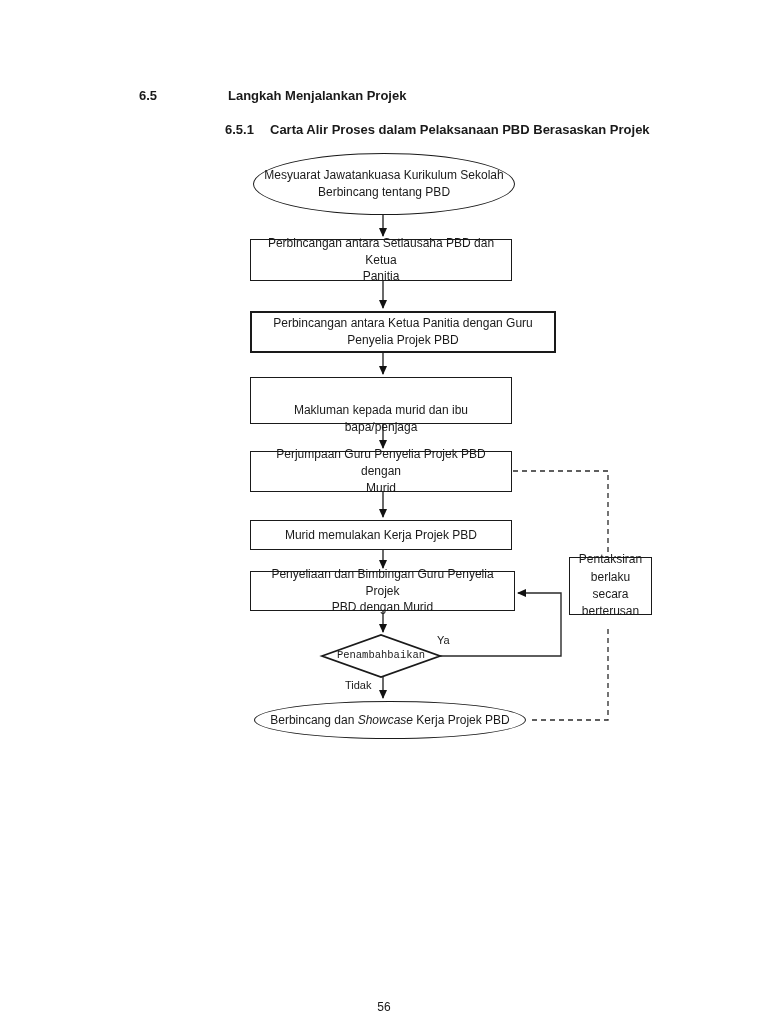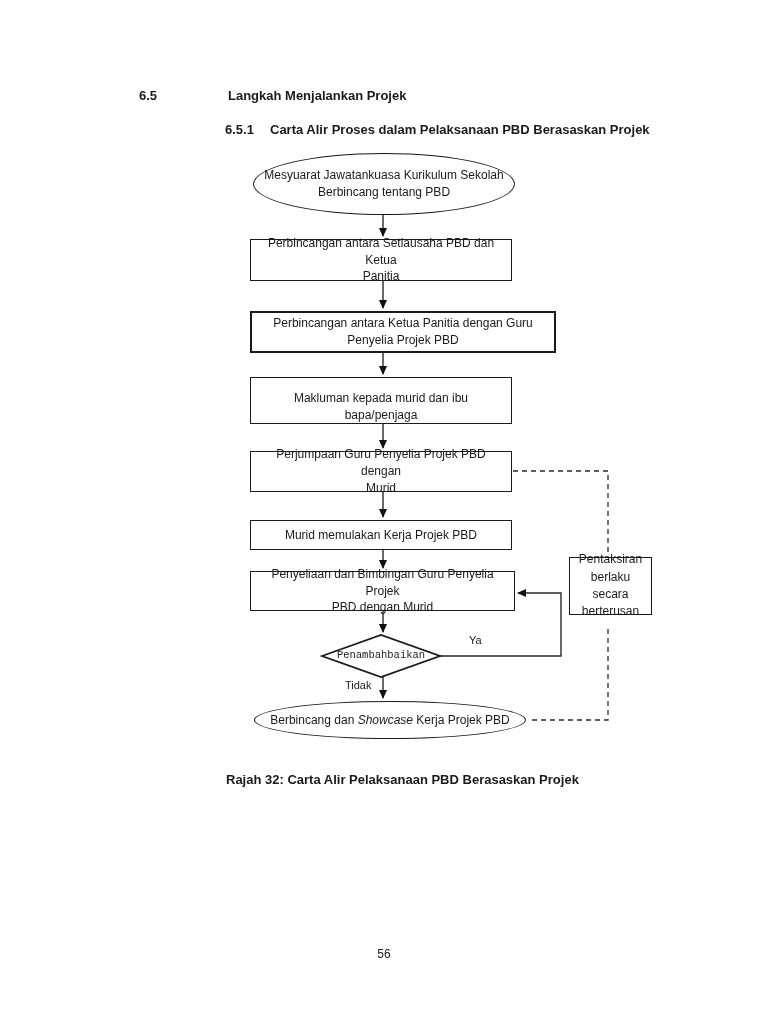--- a/index.html
+++ b/index.html
@@ -21,21 +21,21 @@
     font-size:12px;line-height:1.4;color:#1a1a1a;
     white-space:pre-line;
     background:#ffffff;
     box-sizing:border-box;
     padding:2px 8px;
   }
   .terminator{border:1.5px solid #1a1a1a;border-radius:50%;}
   .process{border:1.4px solid #1a1a1a;}
   .process-thick{border:2.4px solid #1a1a1a;}
   .process-med{border:1.9px solid #1a1a1a;}
-  .top-align{align-items:flex-start;padding-top:12px;}
+  .top-align{align-items:flex-start;padding-top:24px;}
   .diamond-label{
     position:absolute;background:transparent;
     font-size:10.5px;color:#1a1a1a;text-align:center;
   }
   .branch-label{position:absolute;font-size:11px;color:#1a1a1a;}
   .caption{position:absolute;font-weight:bold;font-size:13px;color:#1a1a1a;}
   .pagenum{position:absolute;width:100%;text-align:center;font-size:12px;color:#1a1a1a;}
 </style>
 </head>
 <body>
@@ -85,29 +85,28 @@
   <div class="node process-med" style="left:250px;top:451px;width:262px;height:41px;">Perjumpaan Guru Penyelia Projek PBD dengan
 Murid</div>
 
   <div class="node process" style="left:250px;top:520px;width:262px;height:30px;">Murid memulakan Kerja Projek PBD</div>
 
   <div class="node process-med" style="left:250px;top:571px;width:265px;height:40px;">Penyeliaan dan Bimbingan Guru Penyelia Projek
 PBD dengan Murid</div>
 
   <div class="diamond-label" style="left:321px;top:649px;width:120px;font-family:Liberation Mono, monospace;">Penambahbaikan</div>
 
-  <span class="branch-label" style="left:437px;top:634px;margin-left:32px;">Ya</span>
+  <span class="branch-label" style="left:437px;top:634px;">Ya</span>
   <span class="branch-label" style="left:345px;top:679px;">Tidak</span>
 
   <div class="node terminator" style="left:254px;top:701px;width:272px;height:38px;">
     <span><span>Berbincang dan </span><i>Showcase</i><span> Kerja Projek PBD</span></span>
   </div>
 
   <div class="node process-med" style="left:569px;top:557px;width:83px;height:58px;line-height:1.45;">Pentaksiran
 berlaku
 secara
 berterusan</div>
 
-  <div class="caption" style="left:226px;top:772px;">Rajah 32: Carta Alir Pelaksanaan PBD Berasaskan Projek</div>
 
-  <div class="pagenum" style="top:947px;">56</div>
+  <div class="pagenum" style="top:1000px;">56</div>
 
 </div>
 
 </body></html>

